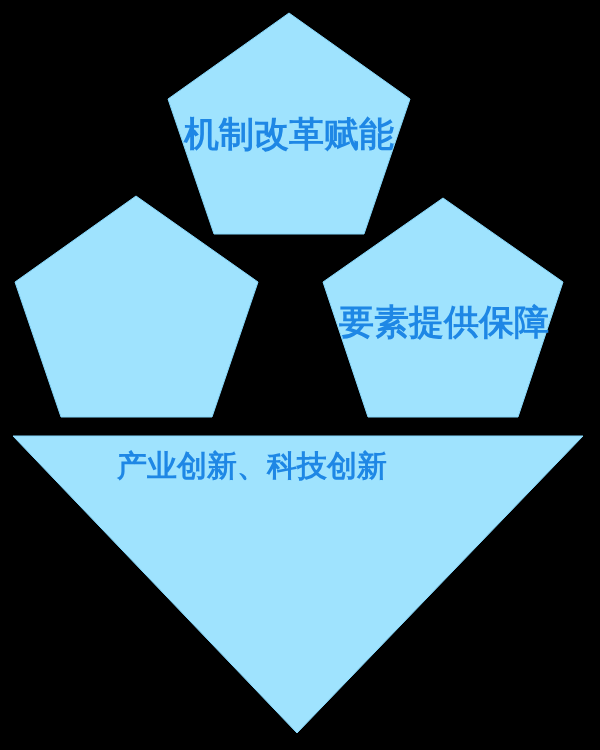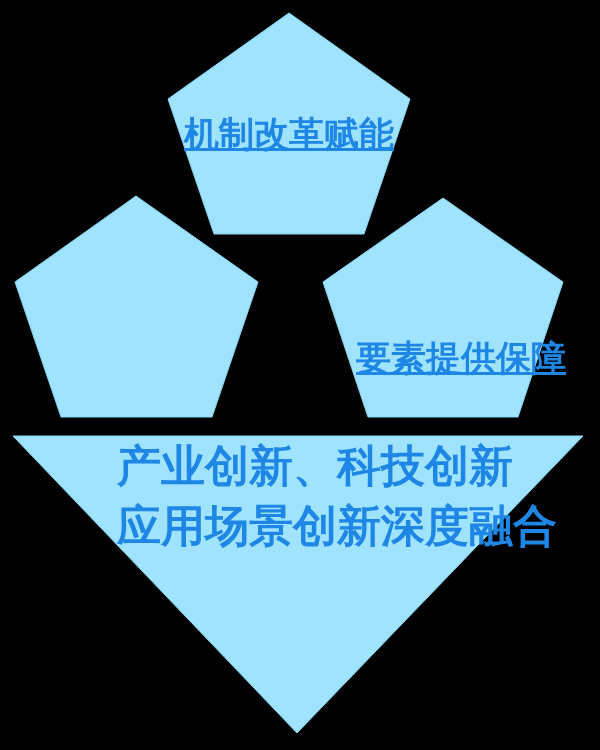--- a/index.html
+++ b/index.html
@@ -33,29 +33,28 @@
     stroke-width: 1;
   }
   .label {
     position: absolute;
     color: var(--text);
     font-size: 35px;
     font-weight: bold;
     line-height: 1;
     white-space: nowrap;
     letter-spacing: 0px;
-    text-decoration: underline;
   }
   .label.centered { text-align: center; }
   .triangle-text {
     position: absolute;
     left: 117px;
     top: 448px;
     color: var(--text);
-    font-size: 44px;
+    font-size: 30px;
     font-weight: bold;
     text-align: left;
   }
   .triangle-text .tline {
     height: 60px;
     line-height: 35px;
     white-space: nowrap;
   }
 </style>
 </head>
@@ -66,20 +65,19 @@
   <svg class="shapes-layer" width="600" height="750" viewBox="0 0 600 750" aria-hidden="true">
     <polygon points="289,13 410,99 364,234 214,234 168,99"></polygon>
     <polygon points="136,196 258,282 212,417 61,417 15,282"></polygon>
     <polygon points="443,198 563,282 518,417 368,417 323,282"></polygon>
     <polygon points="13,436 583,436 297,733"></polygon>
   </svg>
 
   <div class="label centered" style="left:168px; top:117px; width:242px;">机制改革赋能</div>
 
 
-  <div class="label centered" style="left:340px; top:305px; width:242px;margin-top:36px;">要素提供保障</div>
+  <div class="label centered" style="left:323px; top:305px; width:242px;">要素提供保障</div>
 
   <div class="triangle-text">
     <div class="tline">产业创新、科技创新</div>
-    <div class="tline">应用场景创新深度融合</div>
   </div>
 
 </div>
 
 </body></html>

